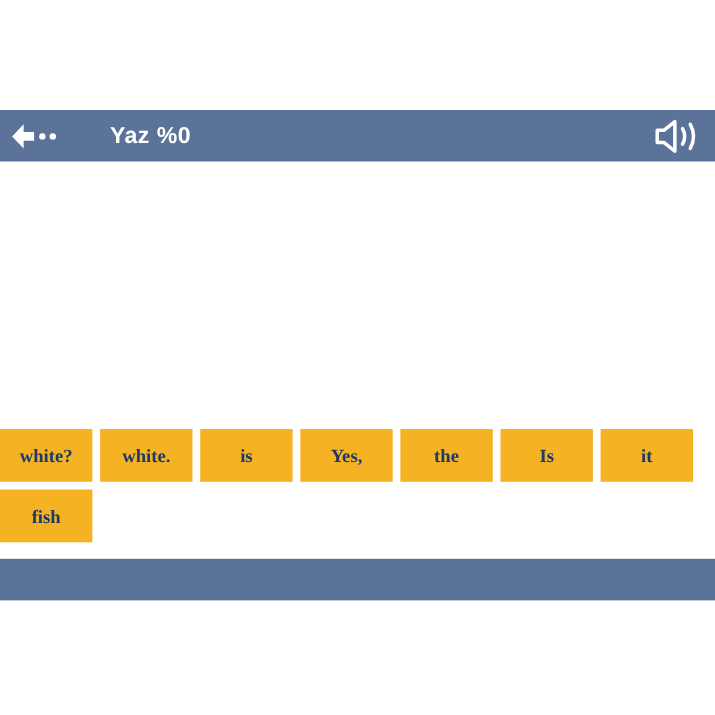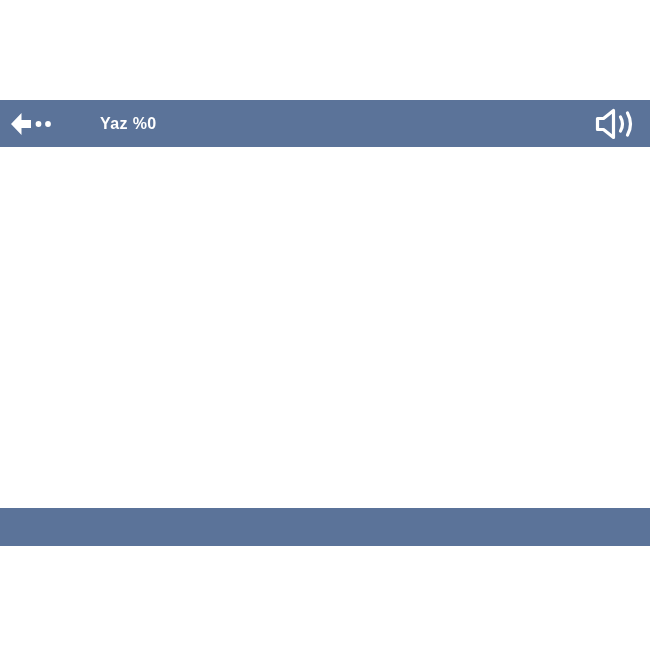--- a/index.html
+++ b/index.html
@@ -46,21 +46,21 @@
     height: 47px;
     display: flex;
     align-items: center;
     justify-content: center;
     flex: none;
     cursor: pointer;
   }
   .back-btn svg { display: block; }
   .header-title {
     color: #ffffff;
-    font-size: 16px;
+    font-size: 21px;
     font-weight: bold;
     font-family: "Liberation Sans", sans-serif;
     letter-spacing: 0.4px;
     margin-left: 38px;
     white-space: nowrap;
   }
   .header-spacer { flex: 1 1 auto; }
   .sound-btn {
     width: 62px;
     height: 47px;
@@ -162,17 +162,52 @@
           <path d="M30.5 10.0 Q34.5 17.0 30.5 24.0" fill="none" stroke="#ffffff" stroke-width="3.2" stroke-linecap="round"></path>
           <path d="M37.5 6.0 Q43.5 17.0 37.5 28.0" fill="none" stroke="#ffffff" stroke-width="3.2" stroke-linecap="round"></path>
         </svg>
       </span>
     </div>
 
   </div>
 
   <div class="answer-area"></div>
 
+  <div class="word-bank">
+
+    <div class="word-tile">
+      <span class="word-tile-label">white?</span>
+    </div>
+
+    <div class="word-tile">
+      <span class="word-tile-label">white.</span>
+    </div>
+
+    <div class="word-tile">
+      <span class="word-tile-label">is</span>
+    </div>
+
+    <div class="word-tile">
+      <span class="word-tile-label">Yes,</span>
+    </div>
+
+    <div class="word-tile">
+      <span class="word-tile-label">the</span>
+    </div>
+
+    <div class="word-tile">
+      <span class="word-tile-label">Is</span>
+    </div>
+
+    <div class="word-tile">
+      <span class="word-tile-label">it</span>
+    </div>
+
+    <div class="word-tile">
+      <span class="word-tile-label">fish</span>
+    </div>
+
+  </div>
 
   <div class="bottom-bar"></div>
   <div class="bottom-rest"></div>
 
 </div>
 
 </body></html>

